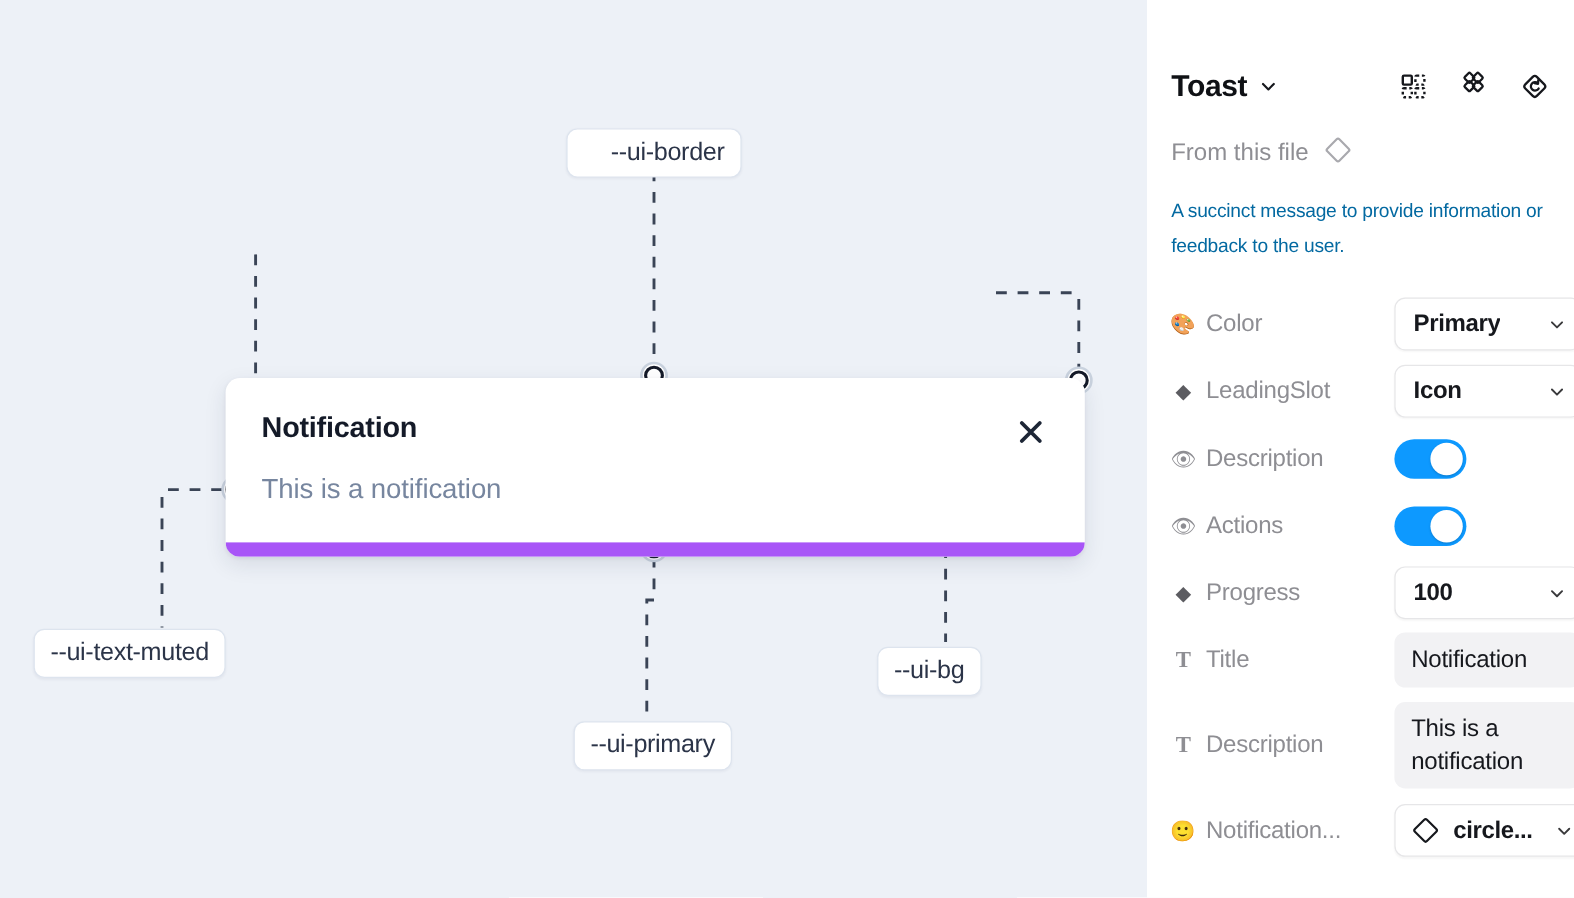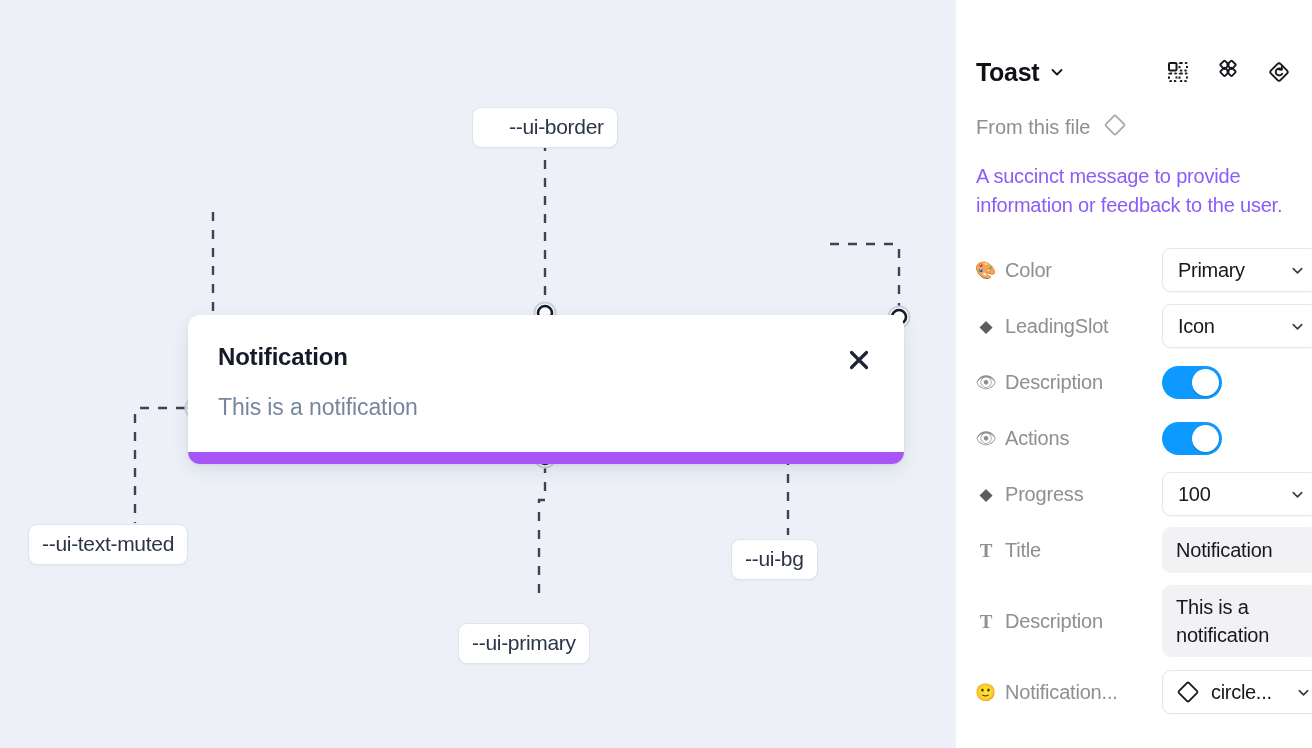--- a/index.html
+++ b/index.html
@@ -130,23 +130,23 @@
   }
   .from-file-label {
     font-size: 20px;
     color: #8e8e93;
     font-weight: 400;
   }
   .panel-desc {
     position: absolute;
     left: 20px; top: 162px;
     width: 330px;
-    font-size: 20px;
+    font-size: 16px;
     line-height: 29px;
-    color: #8b5cf6;
+    color: #0369a1;
     font-weight: 400;
     letter-spacing: -0.2px;
   }
 
   .props { position: absolute; left: 0; top: 242px; width: 356px; }
   .prop-row {
     display: flex;
     align-items: center;
     min-height: 34px;
     padding: 0 20px 0 20px;
@@ -189,21 +189,21 @@
     border: 1px solid #e6e6e8;
     border-radius: 9px;
     display: flex;
     align-items: center;
     padding: 0 12px 0 15px;
     cursor: pointer;
     box-shadow: 0 1px 1.5px rgba(0,0,0,0.035);
   }
   .select-value {
     font-size: 20px;
-    font-weight: 400;
+    font-weight: 700;
     color: #16181d;
     letter-spacing: -0.3px;
     white-space: nowrap;
     overflow: hidden;
   }
   .select-chev { margin-left: auto; display: flex; align-items: center; }
   .select .lead-diamond { margin-right: 10px; display:flex; align-items:center; flex:0 0 auto;}
 
   .textfield {
     width: 156px;
@@ -297,21 +297,21 @@
       <div class="toast-close">
         <svg width="26" height="26" viewBox="0 0 26 26" aria-hidden="true">
           <path d="M5.5 5.5 L20.5 20.5 M20.5 5.5 L5.5 20.5" stroke="#1d2636" stroke-width="3.2" stroke-linecap="round"></path>
         </svg>
       </div>
       <div class="toast-progress"></div>
     </div>
 
     <div class="chip" style="left:472px; top:107px;padding-left:36px;">--ui-border</div>
     <div class="chip" style="left:28px;  top:524px;">--ui-text-muted</div>
-    <div class="chip" style="left:458px; top:601px;margin-top:22px;">--ui-primary</div>
+    <div class="chip" style="left:478px; top:601px;">--ui-primary</div>
     <div class="chip" style="left:731px; top:539px;">--ui-bg</div>
   </div>
 
   <div class="panel">
 
     <div class="panel-header">
       <span class="panel-title">Toast</span>
       <span class="panel-title-chev">
         <svg width="16" height="16" viewBox="0 0 16 16">
             <path d="M3.5 6 L8 10.5 L12.5 6" fill="none" stroke="#16181d" stroke-width="1.8" stroke-linecap="round" stroke-linejoin="round"></path>

